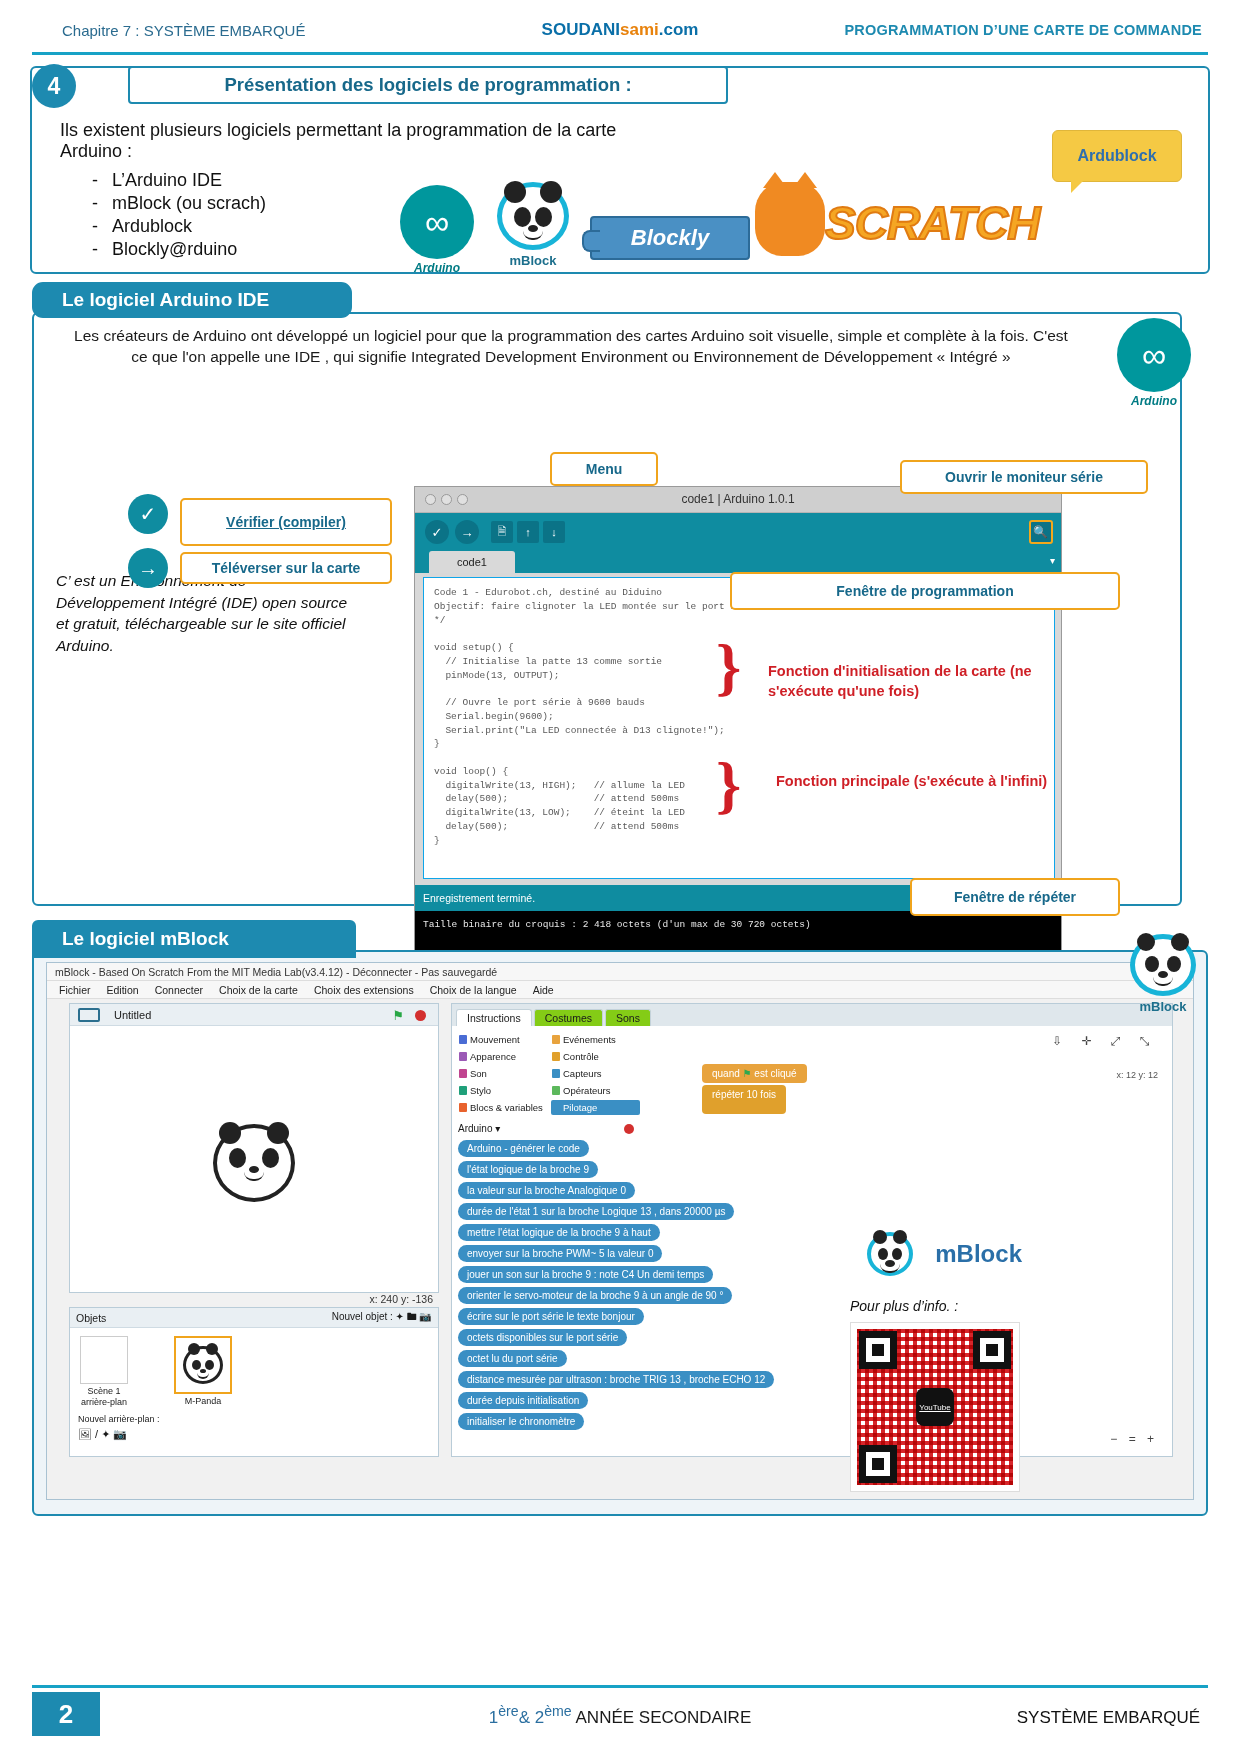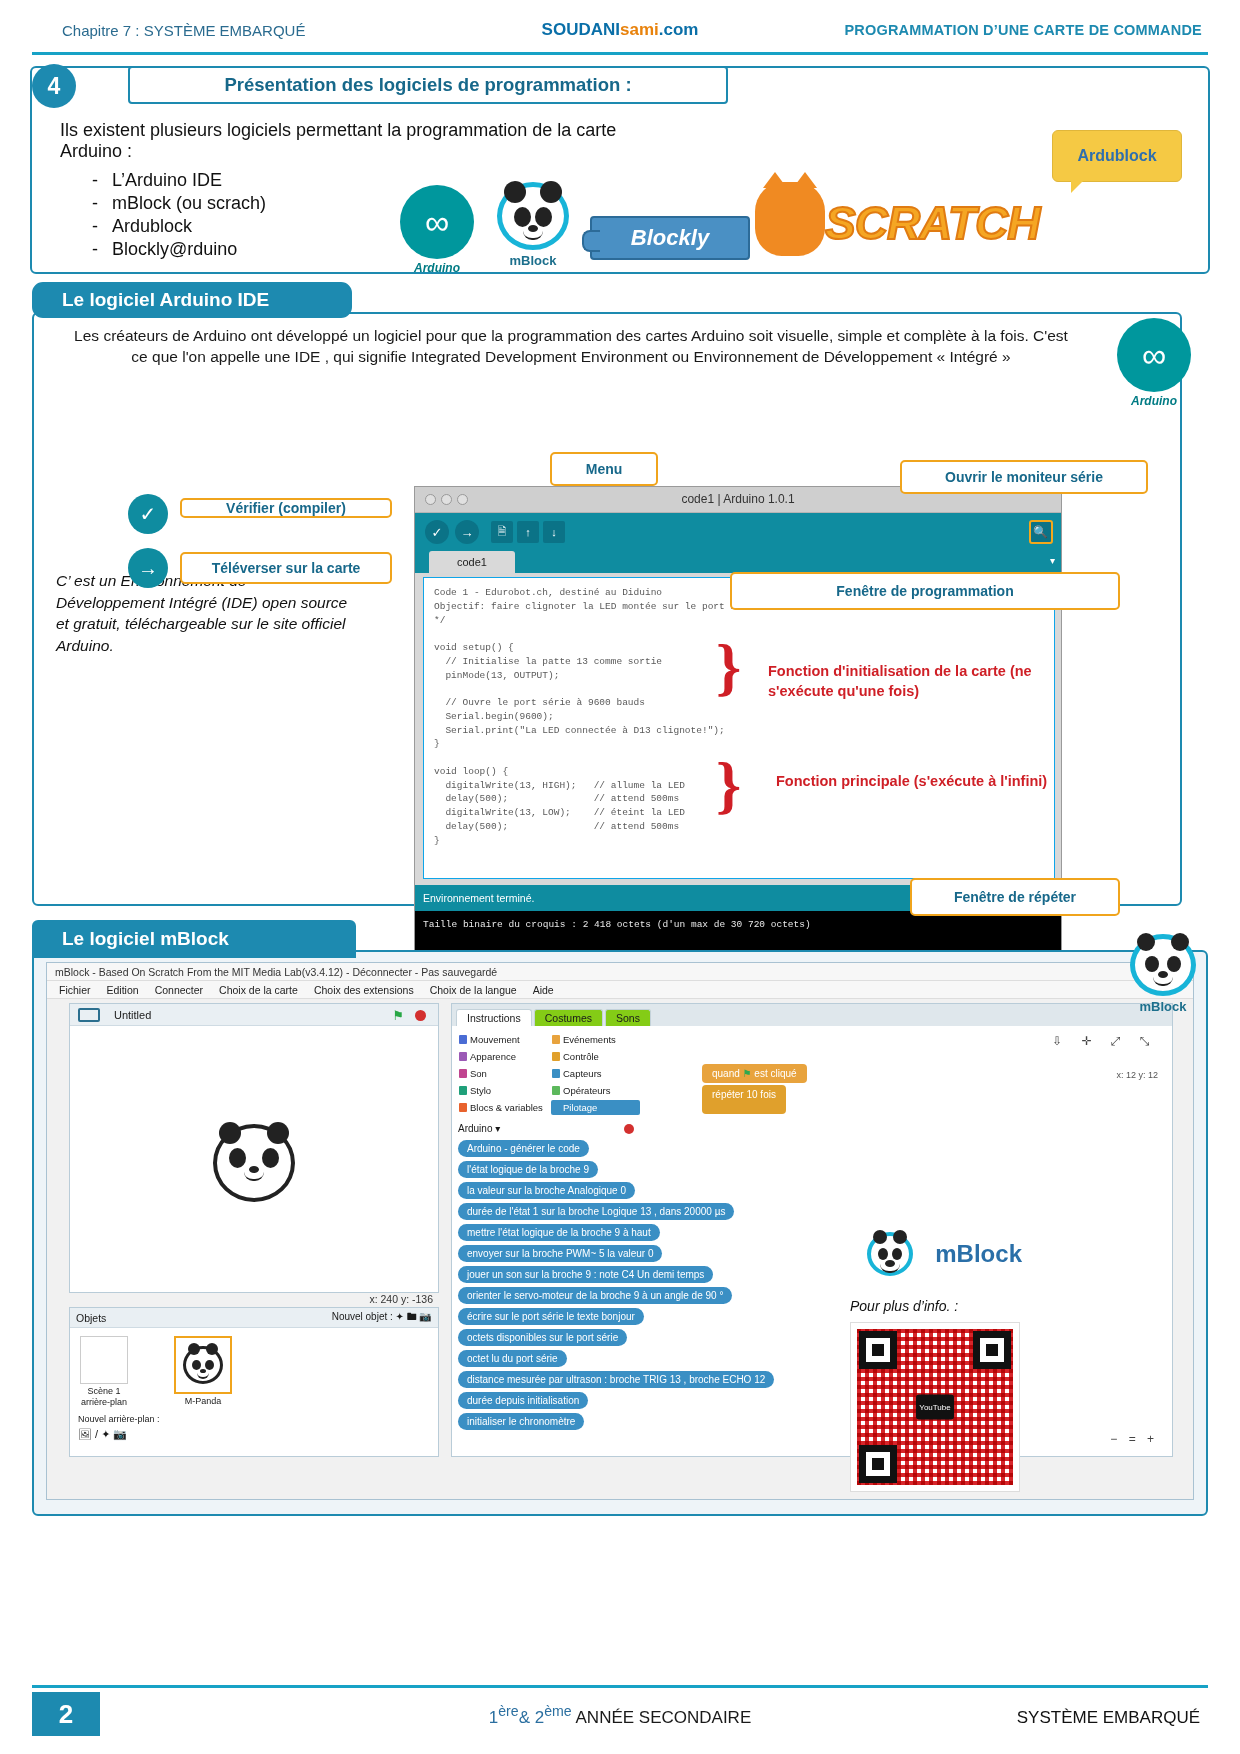--- a/index.html
+++ b/index.html
@@ -173,21 +173,21 @@
   .mb-logo-txt { font-size:24px; font-weight:bold; color:#2a6fa8; }
   .plus-info { position:absolute; left:398px; top:294px; font-size:14px; font-style:italic; color:#111;}
   .qr-box { position:absolute; left:398px; top:318px; width:170px; height:170px; background:#fff; border:1px solid #ddd; padding:6px;}
   .qr { width:100%; height:100%;
         background-image:
           repeating-linear-gradient(90deg,#d7262b 0 4px, #fff 4px 8px),
           repeating-linear-gradient(0deg,#d7262b 0 4px, #fff 4px 8px);
         background-blend-mode:multiply; position:relative;}
   .qr .fm { position:absolute; width:38px; height:38px; background:#fff; border:7px solid #111; }
   .qr .fm i { position:absolute; inset:6px; background:#111; display:block;}
-  .qr .yt { position:absolute; left:50%; top:50%; transform:translate(-50%,-50%); width:38px; height:25px; background:#111; border-radius:3px; display:flex;align-items:center;justify-content:center;color:#fff;font-size:8px;}
+  .qr .yt { position:absolute; left:50%; top:50%; transform:translate(-50%,-50%); width:38px; height:38px; background:#111; border-radius:8px; display:flex;align-items:center;justify-content:center;color:#fff;font-size:8px;text-decoration:underline;}
   .mb-zoom { position:absolute; right:14px; bottom:10px; font-size:12px; color:#444; letter-spacing:4px;}
   .mb-xy { position:absolute; right:14px; top:66px; font-size:9px; color:#555; line-height:1.3;}
   .mb-panda-badge { position:absolute; right:34px; top:934px; width:86px; text-align:center; z-index:8;}
   .mb-toolicons { position:absolute; left:600px; top:30px; font-size:12px; color:#444; letter-spacing:8px;}
 
   
   .foot-rule { position:absolute; left:32px; bottom:66px; width:1176px; height:3px; background:#17a2c6; }
   .foot-num { position:absolute; left:32px; bottom:18px; width:68px; height:44px; background:#1d8ab0; color:#fff;
               display:flex; align-items:center; justify-content:center; font-size:26px; font-weight:bold;}
   .foot-center { position:absolute; left:0; bottom:26px; width:1240px; text-align:center; font-size:17px; color:#2b6fa0;}
@@ -291,32 +291,32 @@
   Serial.print("La LED connectée à D13 clignote!");
 }
 
 void loop() {
   digitalWrite(13, HIGH);   // allume la LED
   delay(500);               // attend 500ms
   digitalWrite(13, LOW);    // éteint la LED
   delay(500);               // attend 500ms
 }</pre>
     </div>
-    <div class="ide-status">Environnement terminé.</div>
+    <div class="ide-status">Enregistrement terminé.</div>
     <div class="ide-console">Taille binaire du croquis : 2 418 octets (d'un max de 30 720 octets)</div>
     <div class="ide-foot">
       <span>20</span>
       <span>Arduino Duemilanove w/ ATmega328 on /dev/cu.usbserial-A501D4YZ</span>
     </div>
   </div>
 
   <div class="callout" style="left:550px; top:452px; width:108px; height:34px;">Menu</div>
   <div class="callout" style="left:900px; top:460px; width:248px; height:34px;">Ouvrir le moniteur série</div>
   <div class="cb-check">✓</div>
-  <div class="callout" style="left:180px; top:498px; width:212px; height:20px;">Vérifier (compiler)</div>
+  <div class="callout" style="left:180px; top:498px; width:212px; height:48px;text-decoration:underline;">Vérifier (compiler)</div>
   <div class="cb-arrow">→</div>
   <div class="callout" style="left:180px; top:552px; width:212px; height:32px;">Téléverser sur la carte</div>
   <div class="callout" style="left:730px; top:572px; width:390px; height:38px;">Fenêtre de programmation</div>
   <div class="callout" style="left:910px; top:878px; width:210px; height:38px;">Fenêtre de répéter</div>
 
   <div class="brace" style="left:716px; top:630px;">}</div>
   <div class="red-note" style="left:768px; top:662px; width:330px;">Fonction d'initialisation de la carte (ne s'exécute qu'une fois)</div>
   <div class="brace" style="left:716px; top:748px;">}</div>
   <div class="red-note" style="left:776px; top:772px; width:300px;">Fonction principale (s'exécute à l'infini)</div>
 

